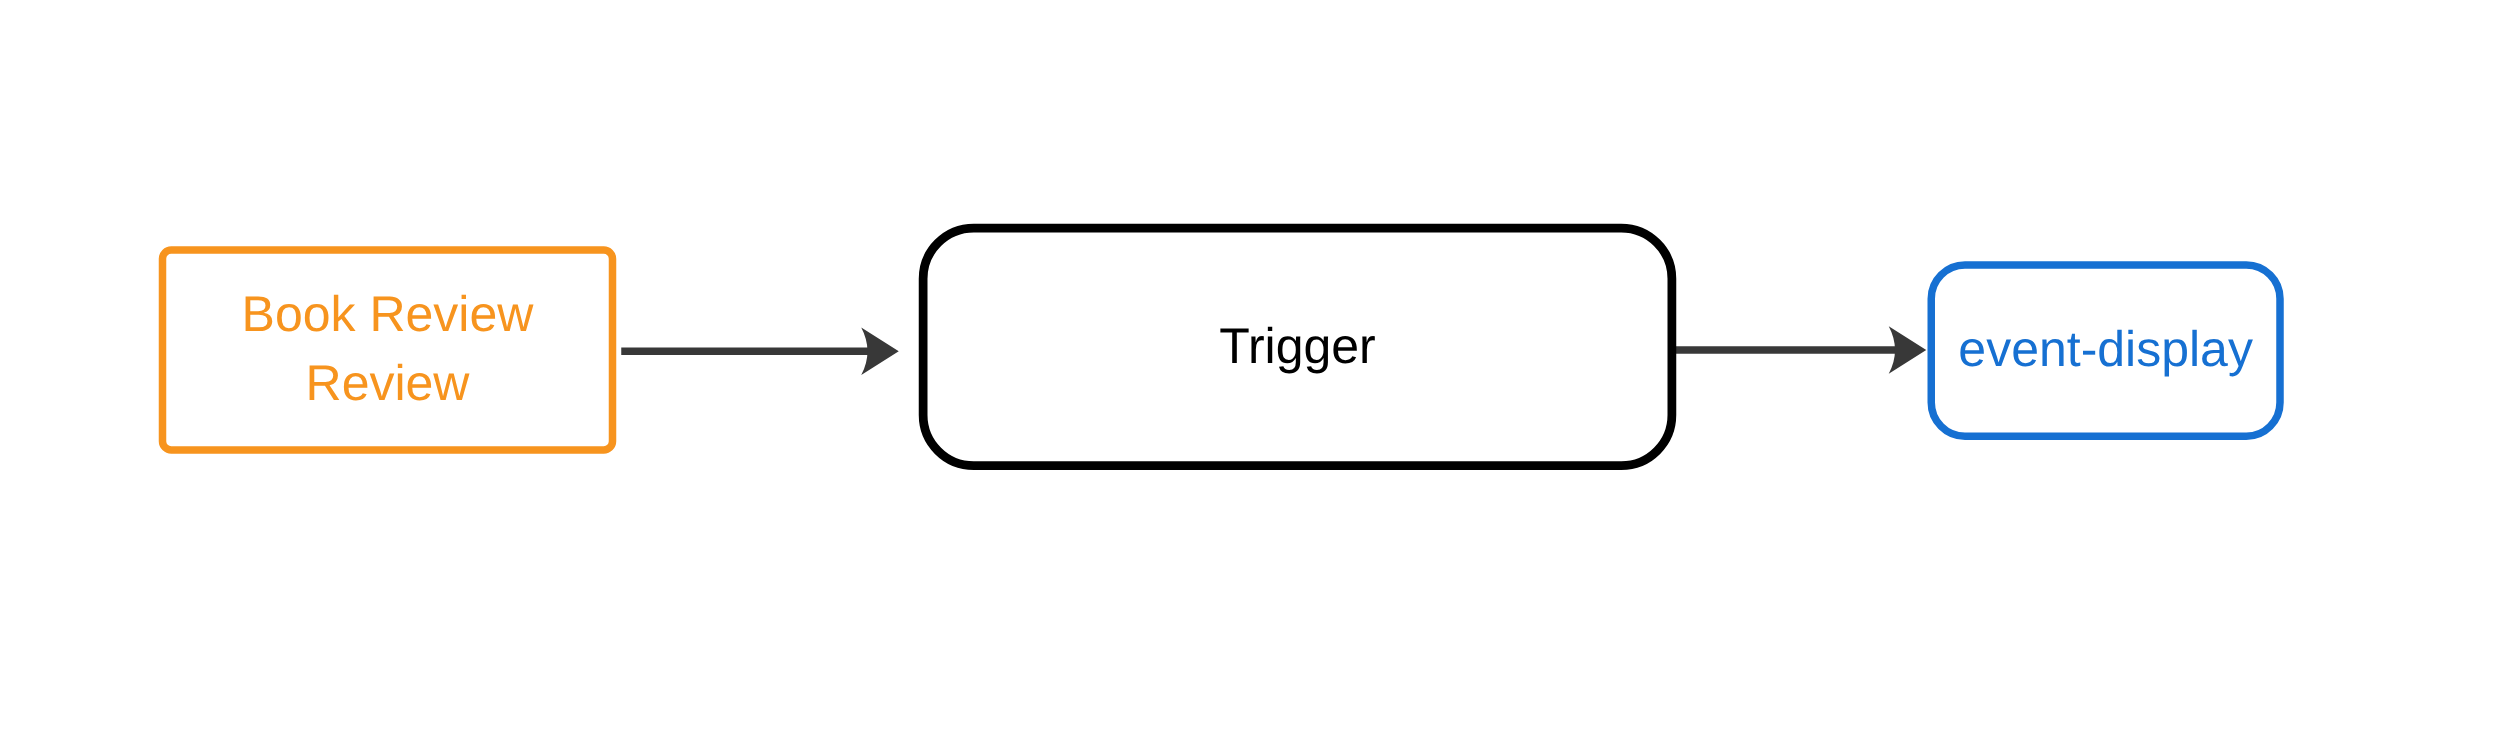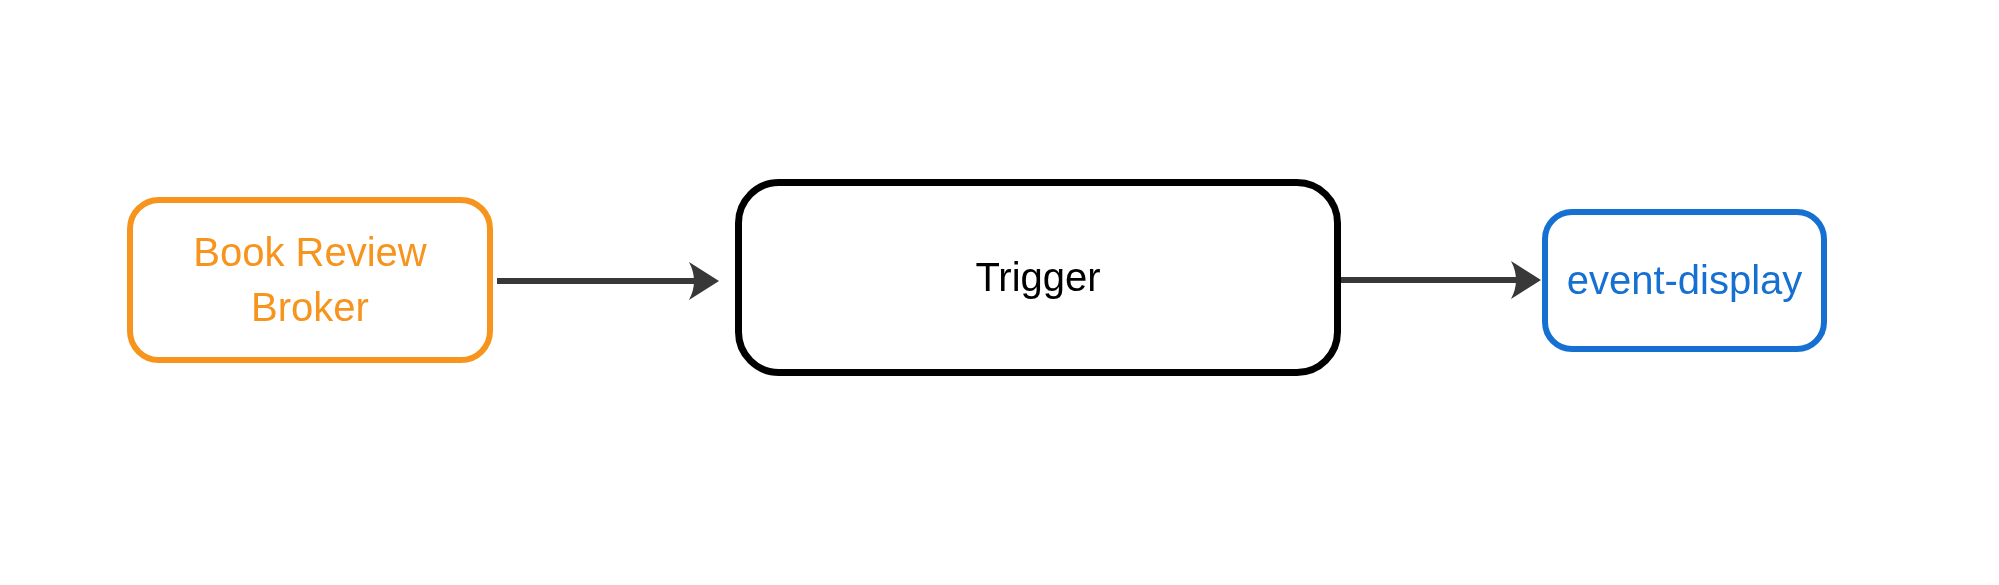--- a/index.html
+++ b/index.html
@@ -30,21 +30,21 @@
     font-size: 40px;
     line-height: 55px;
     white-space: nowrap;
   }
   .node-broker {
     left: 127px;
     top: 197px;
     width: 366px;
     height: 166px;
     border-width: 6px;
-    border-radius: 32px;
+    border-radius: 10px;
   }
   .node-trigger {
     left: 735px;
     top: 179px;
     width: 606px;
     height: 197px;
     border-width: 7px;
     border-radius: 44px;
   }
   .node-event-display {
@@ -84,21 +84,21 @@
       <path d="M 689 262 L 719 281 L 689 300 Q 699 281 689 262 Z"></path>
     </g>
     <g>
       <line x1="1331" y1="280" x2="1518" y2="280"></line>
       <path d="M 1511 261 L 1541 280 L 1511 299 Q 1521 280 1511 261 Z"></path>
     </g>
   </svg>
 
   <div class="node node-broker" style="--c: #f7941e;">
     <div>Book Review</div>
-    <div>Broker</div>
+    <div>Review</div>
   </div>
 
   <div class="node node-trigger" style="--c: #000000;">
     <div>Trigger</div>
   </div>
 
   <div class="node node-event-display" style="--c: #1670d2;">
     <div>event-display</div>
   </div>
 

